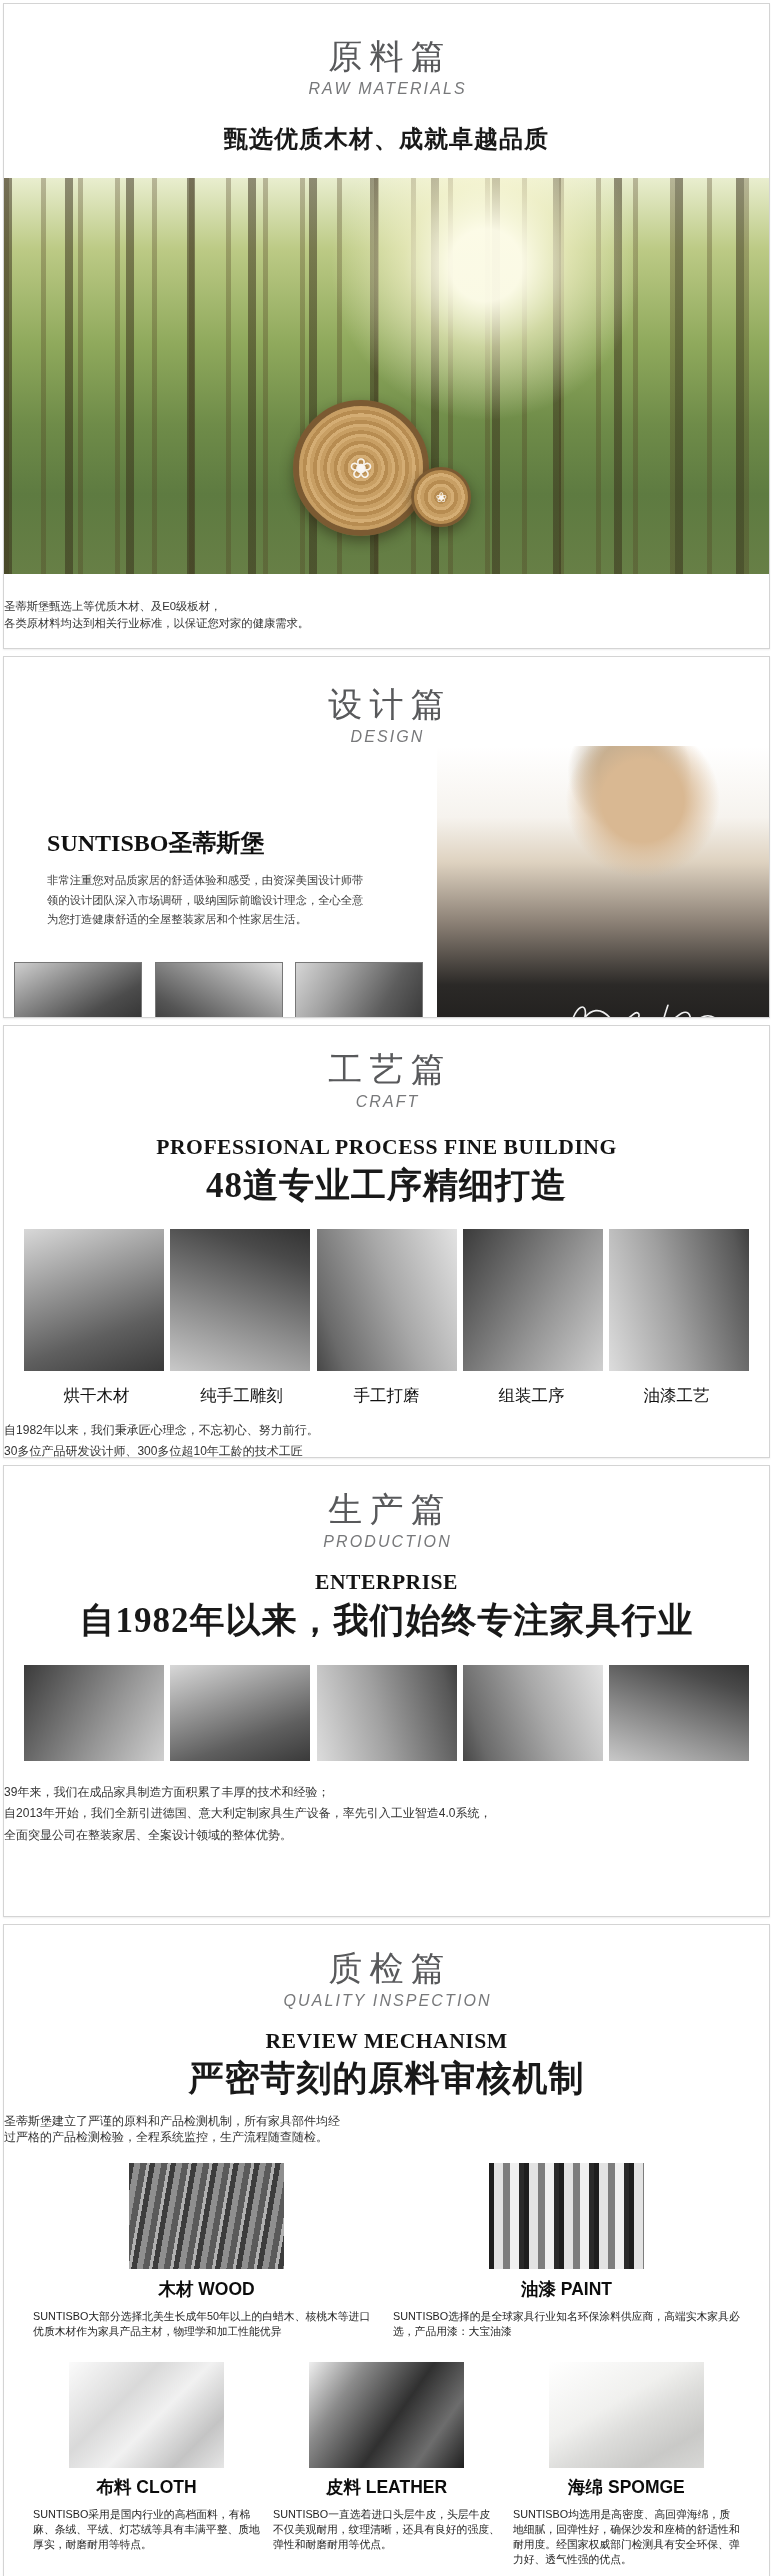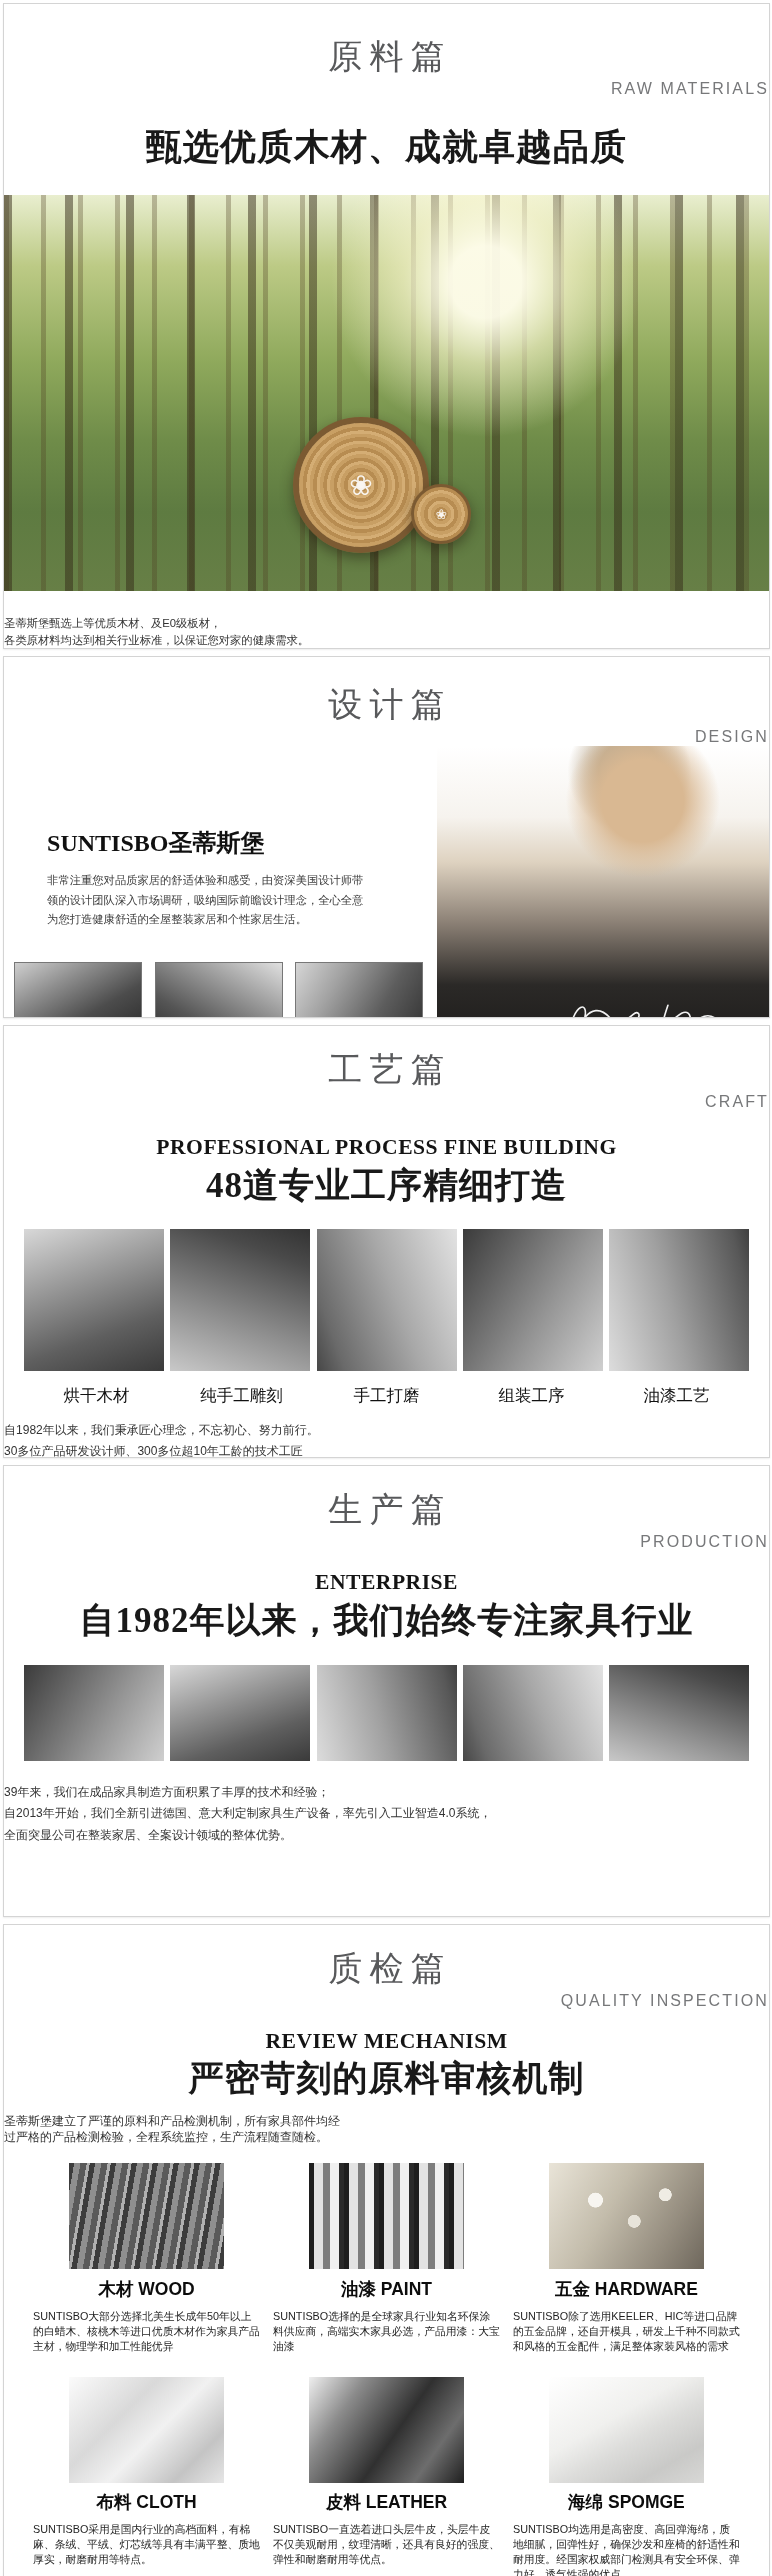--- a/index.html
+++ b/index.html
@@ -1,25 +1,25 @@
 <!DOCTYPE html>
 <html style="font-size:8.2px"><head>
 <meta charset="utf-8">
 <style>
   html,body{margin:0;padding:0;background:#fff;}
   body{width:773px;font-family:"Liberation Sans","DejaVu Sans",sans-serif;color:#333;padding-top:2.6px;padding-bottom:9.3px;}
   .section{position:relative;background:#fff;border:0.5px solid #d4d4d4;margin:0 3.1px 7.2px 3.1px;box-sizing:border-box;overflow:hidden;box-shadow:0 1px 1.5px rgba(0,0,0,.07);}
   .sec-zh{font-size:34px;line-height:37px;color:#58595b;letter-spacing:7.2px;text-indent:7.2px;font-weight:500;text-align:center;}
-  .sec-en{font-size:16px;line-height:19.6px;color:#77787a;letter-spacing:2.1px;text-indent:2.1px;text-align:right;margin-top:4.1px;}
+  .sec-en{font-size:16px;line-height:19.6px;color:#77787a;letter-spacing:2.1px;text-indent:2.1px;text-align:center;margin-top:4.1px;font-style:italic;}
   .serif-en{font-family:"Liberation Serif","DejaVu Serif",serif;font-weight:700;font-size:21.6px;color:#141414;text-align:center;letter-spacing:0.5px;}
   .big-title{font-family:"Liberation Serif","DejaVu Serif",serif;font-weight:700;font-size:35px;color:#191919;text-align:center;letter-spacing:1px;}
   .center-par{color:#333;}
   
   .s1{height:646px;padding-top:34px;}
-  .s1 .big-title{margin-top:25px;font-family:Liberation Sans, sans-serif;font-weight:900;font-size:36px;}
+  .s1 .big-title{margin-top:25px;font-family:Liberation Sans, sans-serif;font-weight:900;font-size:24px;}
   .forest{margin-top:23px;height:396px;position:relative;
     background:
       radial-gradient(circle at 63% 22%, rgba(255,253,235,.95) 0 36px, rgba(255,250,215,.55) 82px, rgba(255,250,215,0) 155px),
       repeating-linear-gradient(90deg, rgba(52,42,24,.50) 0 7.7px, rgba(52,42,24,0) 7.7px 61px),
       repeating-linear-gradient(90deg, rgba(78,62,34,.32) 0 4.6px, rgba(78,62,34,0) 4.6px 37px),
       linear-gradient(180deg,#e9eecf 0%,#bcca85 18%,#8fa95c 42%,#6f8c49 62%,#5e7b41 80%,#677f46 100%);}
   .wood-slice{position:absolute;left:289px;top:222px;width:124px;height:124px;border-radius:50%;
     background:repeating-radial-gradient(circle at 50% 50%, #d4ad74 0 3.1px, #b78c51 3.1px 6.7px, #c89f64 6.7px 10.3px);
     border:6.2px solid #7b5a32;box-shadow:0 5.2px 12.4px rgba(30,25,10,.45);display:flex;align-items:center;justify-content:center;}
   .wood-slice .flower{font-size:28px;color:#fff;opacity:.9;}
@@ -188,25 +188,20 @@
       <div class="q-col">
         <div class="q-img q-planks"></div>
         <div class="q-cap">木材 WOOD</div>
         <div class="q-desc">SUNTISBO大部分选择北美生长成年50年以上的白蜡木、核桃木等进口优质木材作为家具产品主材，物理学和加工性能优异</div>
       </div>
       <div class="q-col">
         <div class="q-img q-cans"></div>
         <div class="q-cap">油漆 PAINT</div>
         <div class="q-desc">SUNTISBO选择的是全球家具行业知名环保涂料供应商，高端实木家具必选，产品用漆：大宝油漆</div>
       </div>
-      <div class="q-col">
-        <div class="q-img q-pins"></div>
-        <div class="q-cap">五金 HARDWARE</div>
-        <div class="q-desc">SUNTISBO除了选用KEELER、HIC等进口品牌的五金品牌，还自开模具，研发上千种不同款式和风格的五金配件，满足整体家装风格的需求</div>
-      </div>
     </div>
     <div class="q-row">
       <div class="q-col">
         <div class="q-img q-cloth"></div>
         <div class="q-cap">布料 CLOTH</div>
         <div class="q-desc">SUNTISBO采用是国内行业的高档面料，有棉麻、条绒、平绒、灯芯绒等具有丰满平整、质地厚实，耐磨耐用等特点。</div>
       </div>
       <div class="q-col">
         <div class="q-img q-leather"></div>
         <div class="q-cap">皮料 LEATHER</div>

